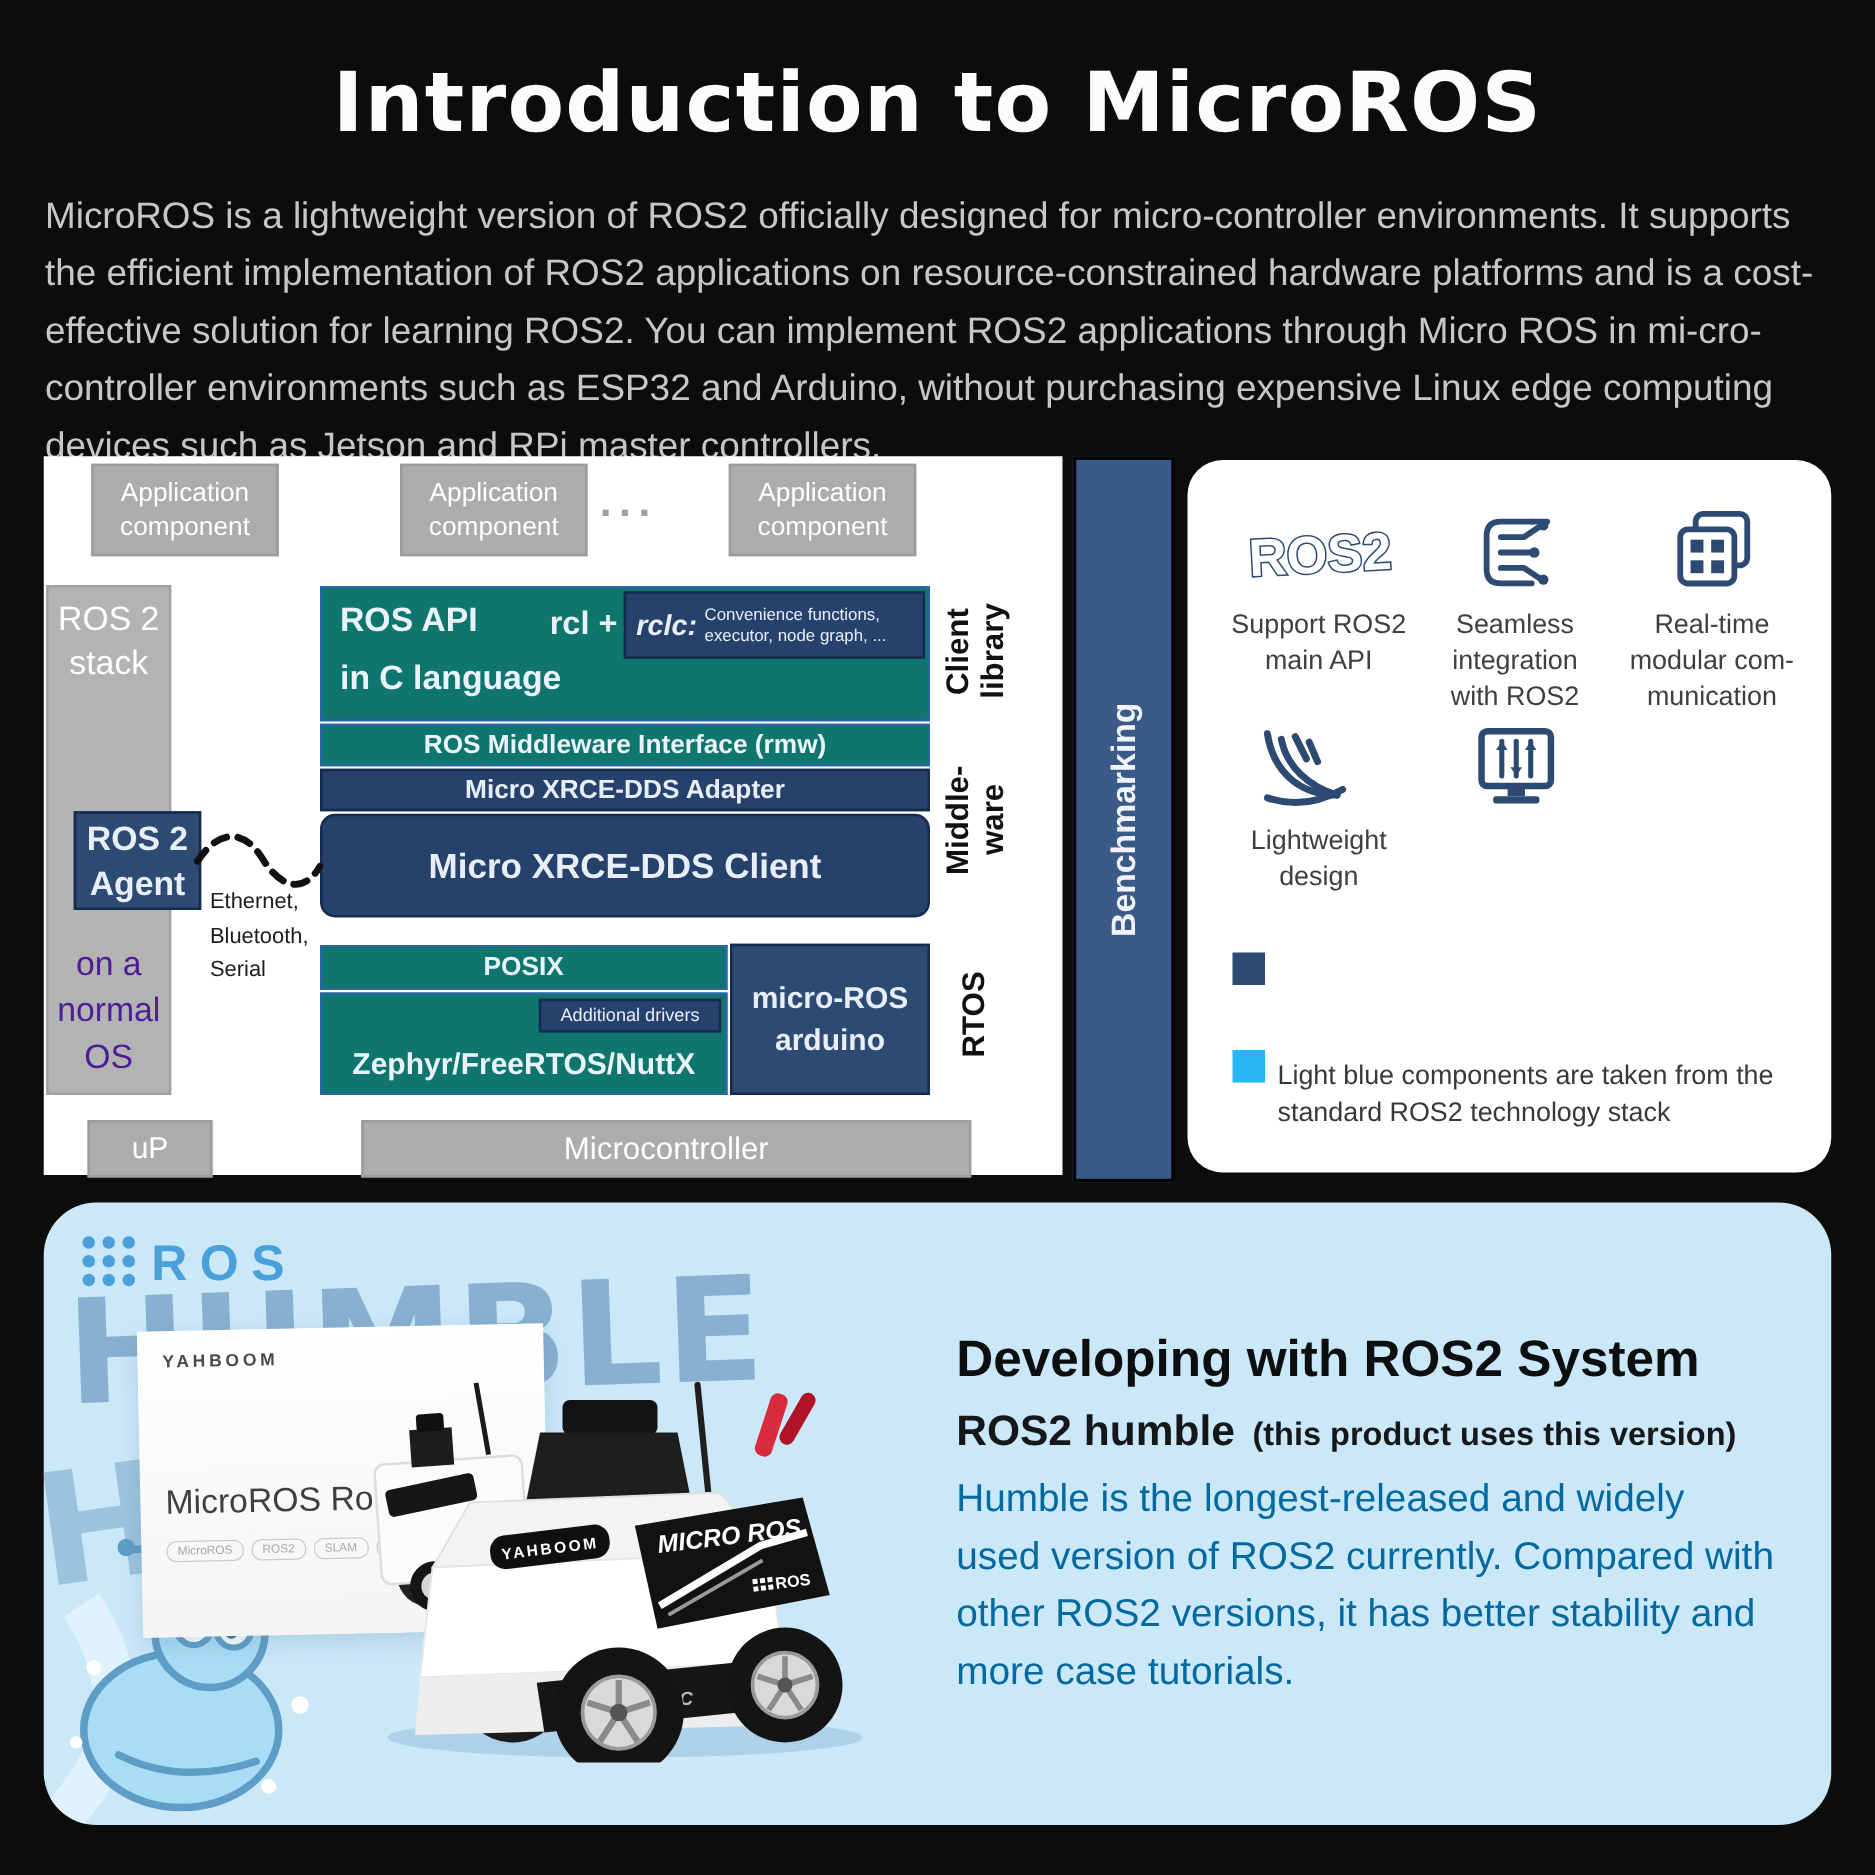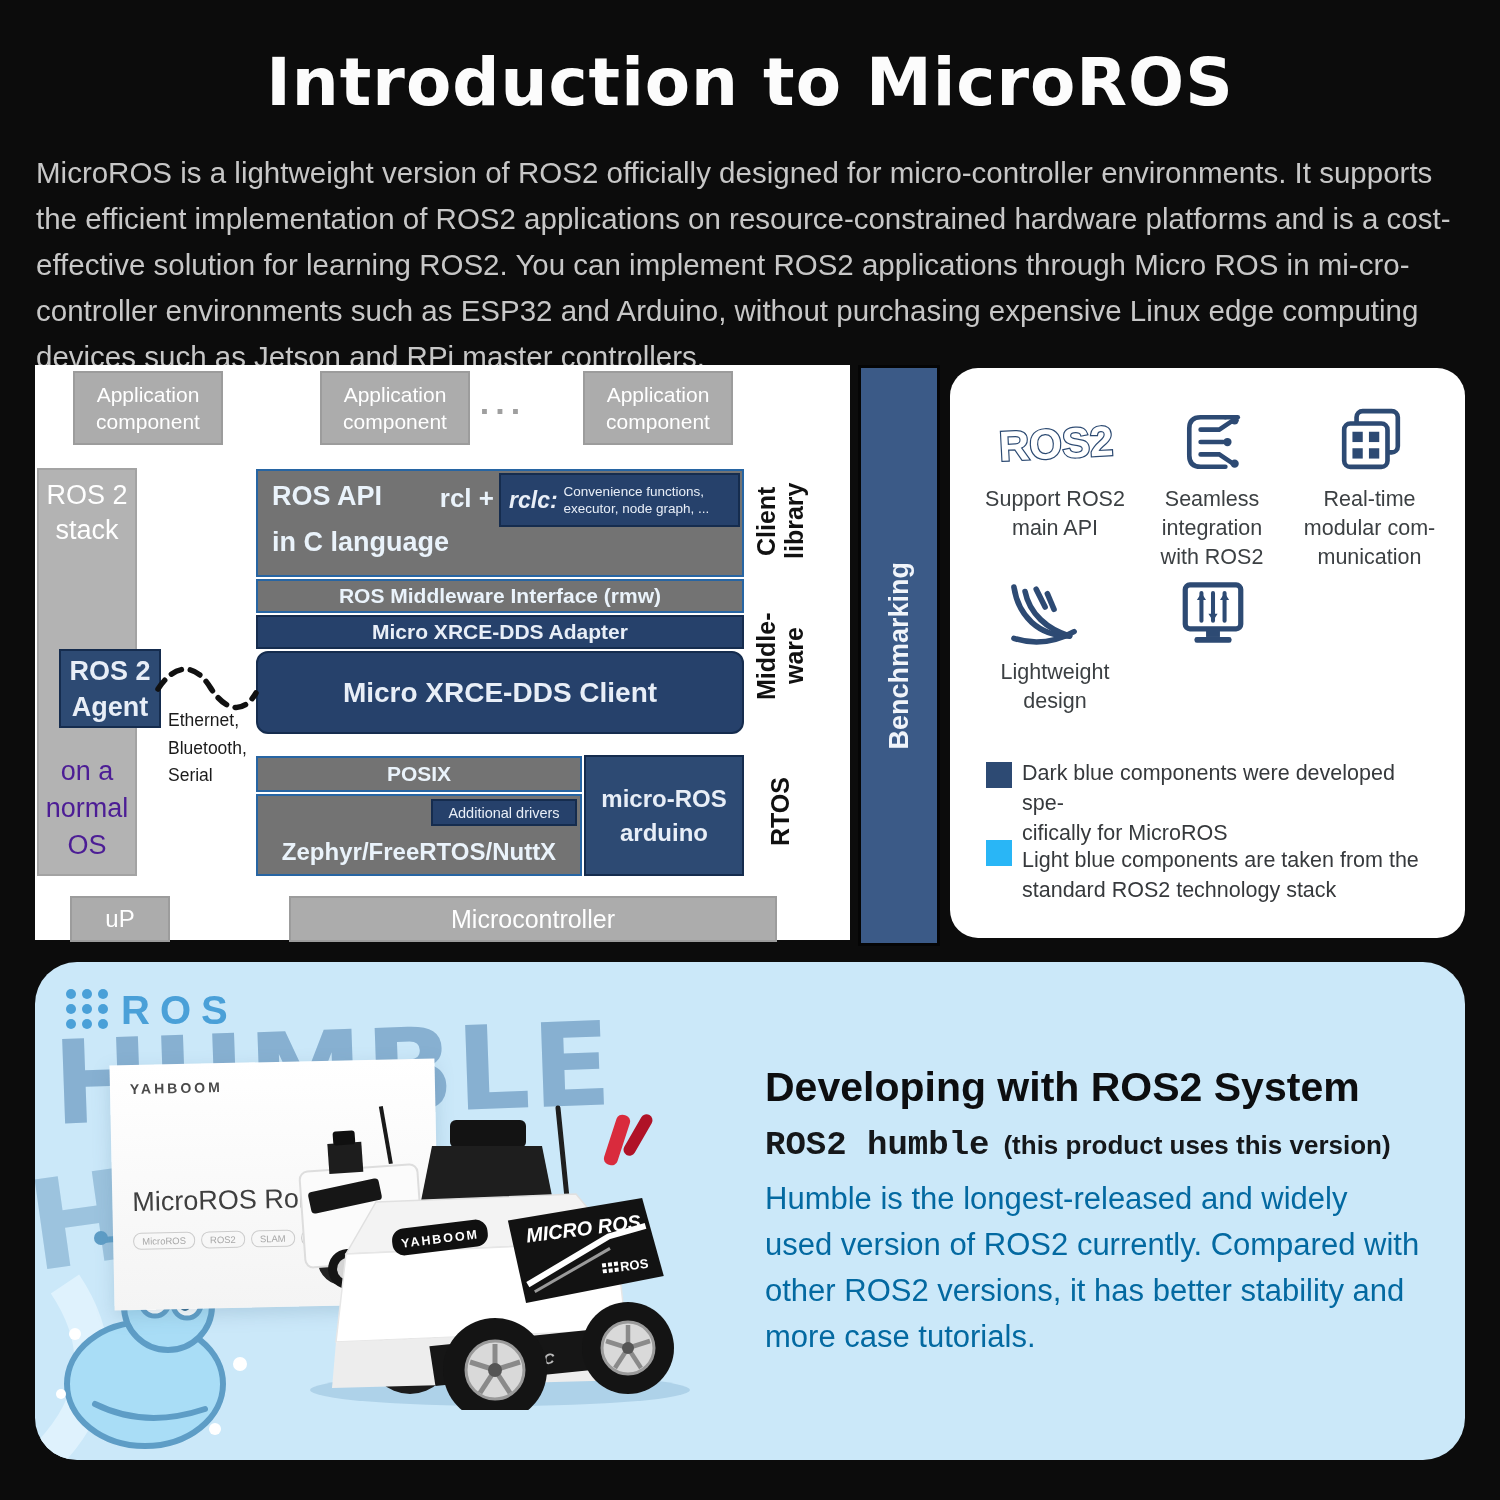--- a/index.html
+++ b/index.html
@@ -6,21 +6,21 @@
   body{width:1500px;height:1500px;position:relative;overflow:hidden;
        font-family:"Liberation Sans",sans-serif;-webkit-font-smoothing:antialiased;}
   .abs{position:absolute;}
   
   #page-title{left:0;top:44px;width:1500px;text-align:center;color:#fcfcfc;
     font-size:66px;font-weight:800;letter-spacing:1px;font-family:"DejaVu Sans","Liberation Sans",sans-serif;}
   #intro{left:36px;top:150px;width:1434px;color:#c7c7c7;font-size:29.5px;line-height:46px;}
   
   #diagram{left:35px;top:365px;width:815px;height:575px;background:#ffffff;}
   .gbox{background:#acacac;border:2px solid #9c9c9c;color:#fff;display:flex;align-items:center;justify-content:center;text-align:center;margin-left:33px;}
-  .lblue{background:#737373;border:2px solid #2765a3;color:#eaf3fb;display:flex;align-items:center;justify-content:center;}
+  .lblue{background:#0f766e;border:2px solid #2765a3;color:#eaf3fb;display:flex;align-items:center;justify-content:center;}
   .dblue{background:#26416b;border:2px solid #152c4e;color:#e8eef7;display:flex;align-items:center;justify-content:center;}
   .appbox{width:146px;height:70px;font-size:21px;line-height:27px;}
   .vlabel{display:flex;align-items:center;justify-content:center;
     writing-mode:vertical-rl;transform:rotate(180deg);font-weight:700;color:#111;
     white-space:pre-line;text-align:center;}
   .preline{white-space:pre-line;}
   
   #benchbar{left:858px;top:365px;width:76px;height:575px;background:#3b5a87;border:3px solid #050505;
     display:flex;align-items:center;justify-content:center;}
   #benchbar .vtext{writing-mode:vertical-rl;transform:rotate(180deg);color:#f0f4fa;font-size:27px;font-weight:700;}
@@ -40,21 +40,21 @@
   #mascot{left:0px;top:252px;z-index:2;}
   #product-box{left:77px;top:100px;width:325px;height:245px;background:linear-gradient(180deg,#ffffff 0%,#f4f4f4 100%);
     transform:rotate(-1.2deg);z-index:3;box-shadow:0 6px 18px rgba(90,130,160,.25);}
   #box-brand{position:absolute;left:20px;top:16px;font-size:14px;letter-spacing:3px;color:#4a4a4a;font-weight:700;}
   #box-title{position:absolute;left:20px;top:122px;font-size:27px;color:#3f3f3f;font-weight:500;}
   #box-badges{position:absolute;left:20px;top:168px;display:flex;gap:6px;}
   #box-badges span{font-size:9.5px;color:#a8a8a8;border:1px solid #cccccc;border-radius:8px;padding:2px 8px;}
   #robot{left:245px;top:128px;z-index:4;}
   #dev-heading{left:730px;top:102px;font-size:41px;font-weight:800;color:#0d0e10;z-index:5;}
   #dev-version{left:730px;top:164px;z-index:5;color:#15171a;}
-  #dev-version .v{font-size:34px;font-weight:700;font-family:Liberation Mono, monospace;}
+  #dev-version .v{font-size:34px;font-weight:700;}
   #dev-version .note{font-size:26px;font-weight:700;margin-left:14px;}
   #dev-body{left:730px;top:214px;width:655px;font-size:31px;line-height:46px;color:#0369a1;z-index:5;}
 </style>
 </head>
 <body>
 
 <div class="abs" id="page-title">Introduction to MicroROS</div>
 <div class="abs" id="intro">MicroROS is a lightweight version of ROS2 officially designed for micro-controller environments. It supports the efficient implementation of ROS2 applications on resource-constrained hardware platforms and is a cost-effective solution for learning ROS2. You can implement ROS2 applications through Micro ROS in mi-cro-controller environments such as ESP32 and Arduino, without purchasing expensive Linux edge computing devices such as Jetson and RPi master controllers.</div>
 
 <div class="abs" id="diagram">
@@ -179,22 +179,20 @@
         <path d="M 42 13 l -4 6 h 8 z"></path>
       <rect x="26" y="44" width="12" height="7"></rect>
         <rect x="16" y="51" width="32" height="5" rx="2"></rect>
     </g>
   </svg>
 
   <div class="feat-label" style="left:20px;top:290px;width:170px;">Lightweight
 design</div>
 
   <div class="legend-sq" style="left:36px;top:394px;background:#2d4a73;"></div>
-  <div class="legend-text" style="left:72px;top:390px;width:420px;">Dark blue components were developed spe-
-cifically for MicroROS</div>
   <div class="legend-sq" style="left:36px;top:472px;background:#29b6f6;"></div>
   <div class="legend-text" style="left:72px;top:449px;width:420px;margin-top:28px;">Light blue components are taken from the
 standard ROS2 technology stack</div>
 </div>
 
 <div class="abs" id="bottom">
 
   <svg class="abs" id="ros-logo" width="180" height="48">
     <g fill="#4aa0d8">
       <circle cx="8" cy="10" r="5"></circle>

